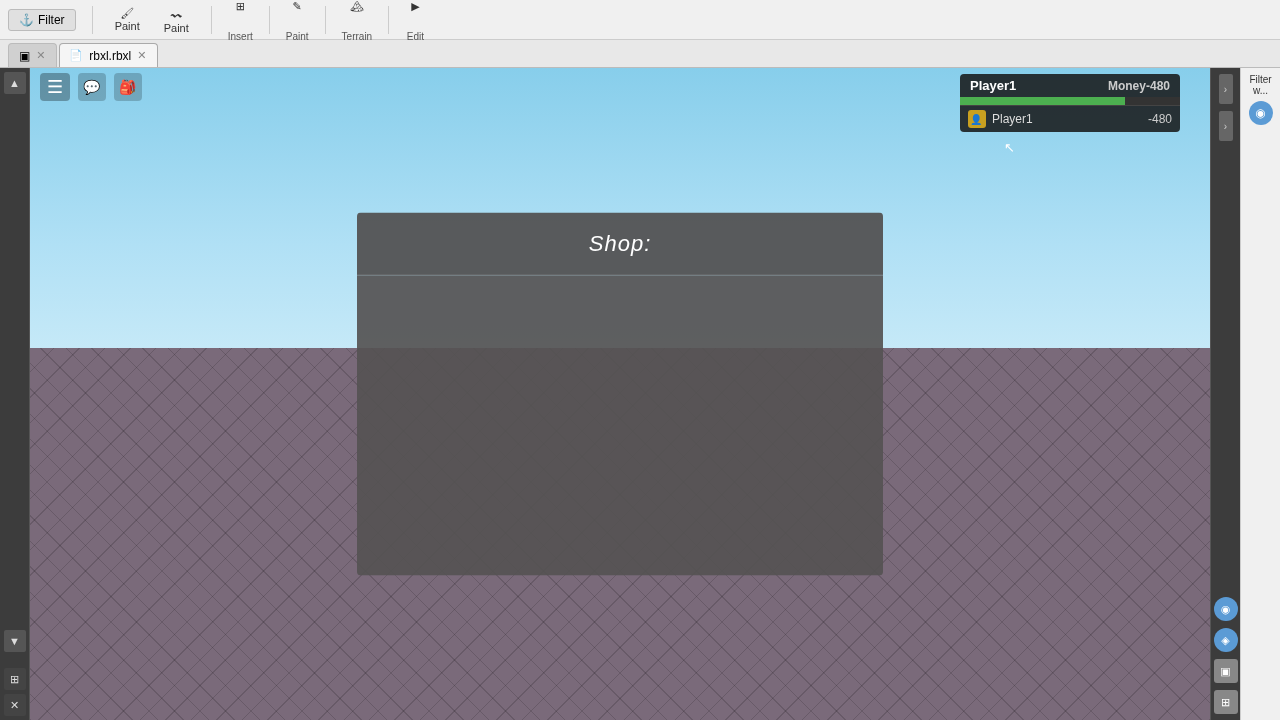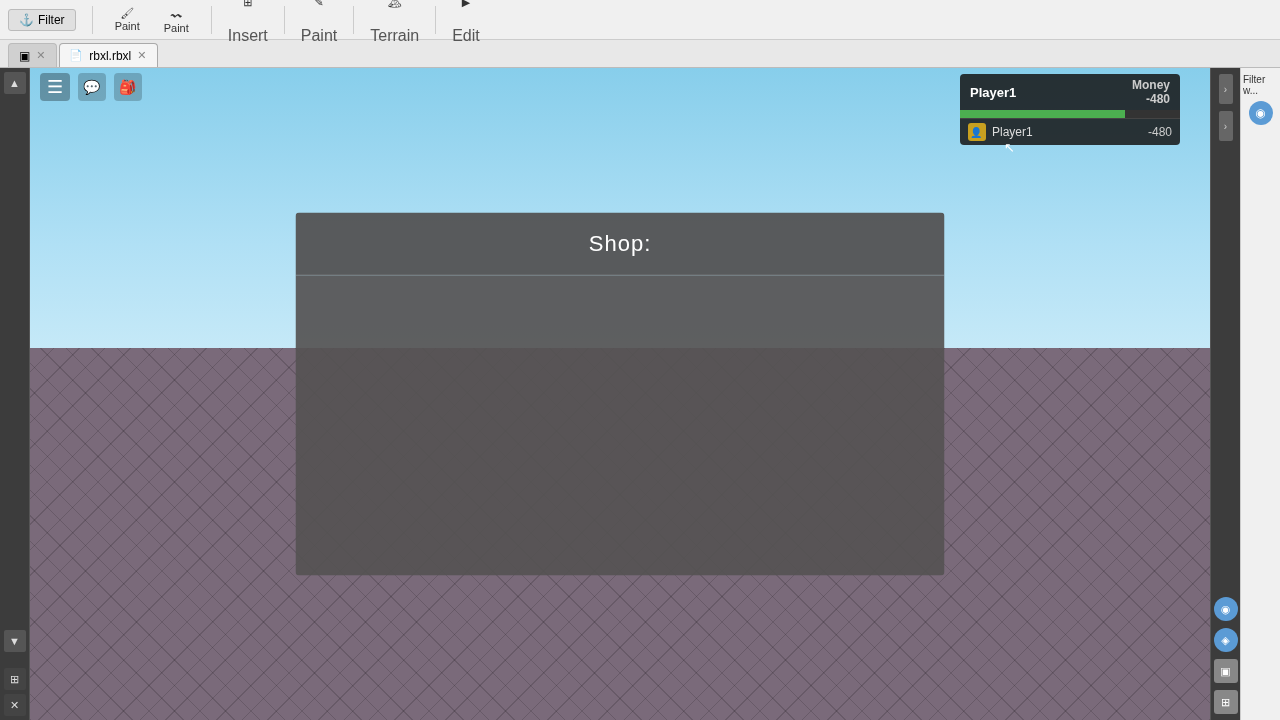--- a/index.html
+++ b/index.html
@@ -32,21 +32,21 @@
       background: #ccc;
       margin: 0 4px;
     }
     .toolbar-section {
       display: flex;
       flex-direction: column;
       align-items: center;
       gap: 2px;
     }
     .toolbar-section-label {
-      font-size: 16px;
+      font-size: 10px;
       color: #555;
       margin-top: 14px;
     }
     .toolbar-group {
       display: flex;
       align-items: center;
       gap: 6px;
     }
     .toolbar-icon-btn {
       display: flex;
@@ -265,24 +265,25 @@
       color: #ccc;
       font-size: 12px;
     }
 
     
     #shop-dialog {
       position: absolute;
       left: 50%;
       top: 50%;
       transform: translate(-50%, -50%);
-      width: 649px;
+      width: 526px;
       background: transparent;
       border-radius: 4px;
       overflow: hidden;
+      font-style: italic;
     }
     #shop-header {
       background: rgba(80,78,78,0.92);
       color: white;
       text-align: center;
       padding: 18px 20px;
       font-size: 22px;
       font-weight: 300;
       letter-spacing: 1px;
       border-bottom: 1px solid rgba(255,255,255,0.15);
@@ -321,20 +322,21 @@
       border-left: 1px solid #ccc;
       display: flex;
       flex-direction: column;
       padding: 4px 2px;
       gap: 3px;
     }
     #filter-label {
       font-size: 10px;
       color: #333;
       writing-mode: horizontal-tb;
+      text-align: center;
       padding: 2px 0;
     }
     .filter-icon {
       width: 24px;
       height: 24px;
       background: #5b9bd5;
       border-radius: 50%;
       margin: 0 auto;
       display: flex;
       align-items: center;
@@ -439,21 +441,21 @@
 
     <div id="ingame-topbar">
       <div id="hamburger-btn">☰</div>
       <div class="ingame-icon">💬</div>
       <div class="ingame-icon">🎒</div>
     </div>
 
     <div id="player-panel">
       <div id="player-header">
         <span>Player1</span>
-        <div style="display:flex;flex-direction:column;align-items:flex-end;">
+        <div style="display:flex;flex-direction:row;align-items:flex-end;">
           <span id="money-label">Money</span>
           <span id="money-value">-480</span>
         </div>
       </div>
       <div id="player-bar-container">
         <div id="player-bar"></div>
       </div>
       <div id="player-row">
         <div id="player-avatar-icon">👤</div>
         <span id="player-name-small">Player1</span>

